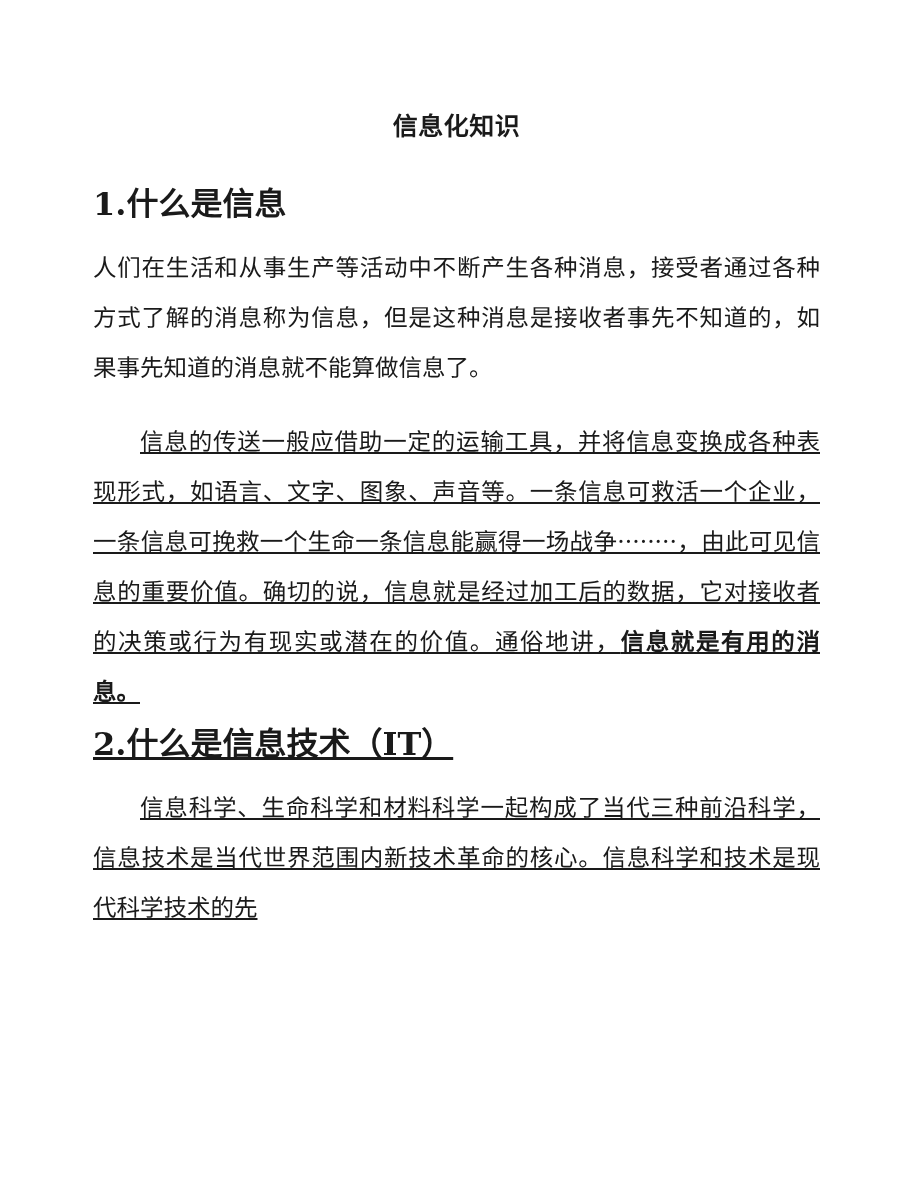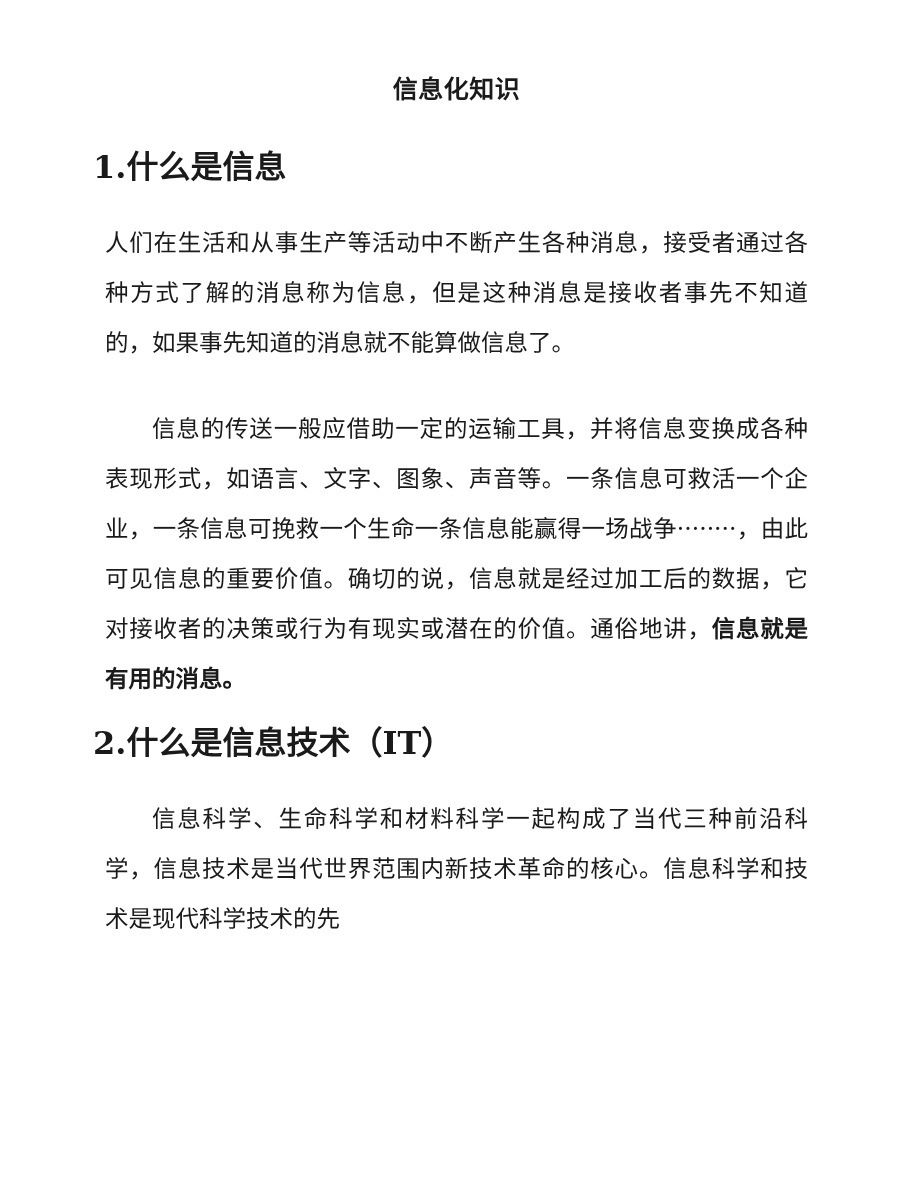--- a/index.html
+++ b/index.html
@@ -32,62 +32,64 @@
     top: 0;
     width: 727px;
   }
 
   .doc-title {
     text-align: center;
     font-weight: bold;
     font-size: 25px;
     line-height: 30px;
     margin: 0;
-    padding-top: 75px;
+    padding-top: 112px;
     letter-spacing: 0.5px;
   }
 
   .heading {
     font-weight: bold;
     font-size: 32px;
     line-height: 30px;
     margin: 0;
     text-align: left;
     letter-spacing: 0px;
   }
 
   .heading-1 {
     padding-top: 47px;
   }
 
   .heading-2 {
     padding-top: 12px;
+    text-decoration: underline;
   }
 
   p.body-text {
     font-size: 23.5px;
     line-height: 50px;
-    margin: 12px;
+    margin: 0;
     text-align: justify;
     text-justify: inter-ideograph;
     text-align-last: left;
     letter-spacing: 0px;
     word-break: break-all;
   }
 
   .para-first {
     padding-top: 24px;
   }
 
   .para-indent {
     text-indent: 2em;
   }
 
   .para-gap {
     padding-top: 24px;
+    text-decoration: underline;
   }
 
   .para-tight {
     padding-top: 6px;
   }
 
   strong.emph {
     font-weight: bold;
   }
 </style>

